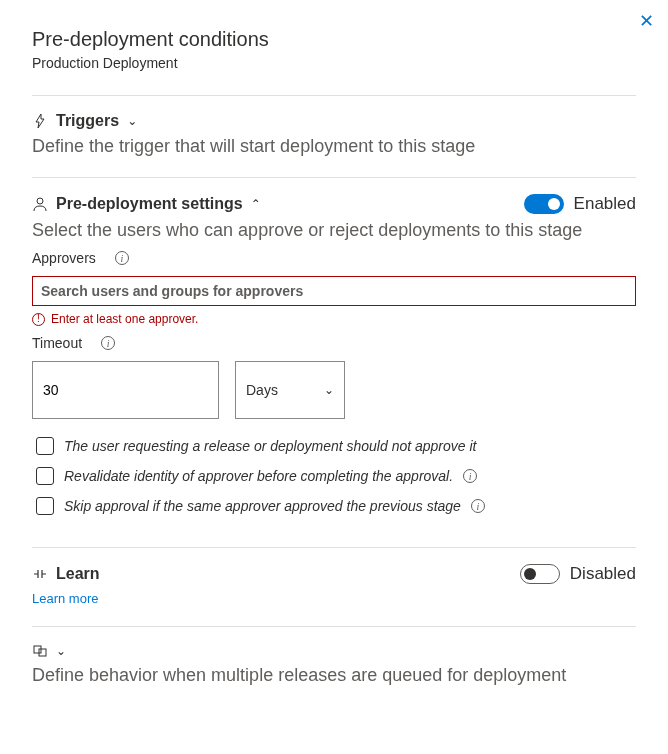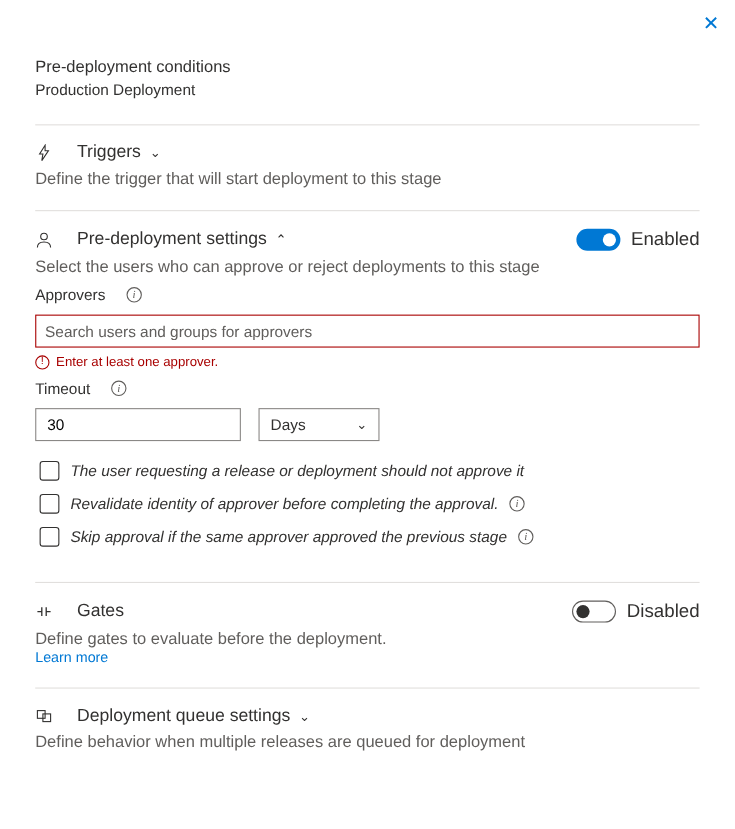--- a/index.html
+++ b/index.html
@@ -17,24 +17,24 @@
       position: absolute;
       top: 10px;
       right: 14px;
       color: #0078d4;
       font-size: 18px;
       cursor: pointer;
       background: none;
       border: none;
     }
     .page-title {
-      font-size: 15px;
+      font-size: 20px;
       font-weight: 400;
       color: #323130;
-      margin-top: 36px;
+      margin-top: 12px;
       margin-bottom: 4px;
     }
     .page-subtitle {
       font-size: 14px;
       color: #323130;
       margin-bottom: 24px;
     }
     .section {
       border-top: 1px solid #e1dfdd;
       padding-top: 16px;
@@ -48,25 +48,24 @@
       margin-bottom: 6px;
     }
     .section-header-left {
       display: flex;
       align-items: center;
       gap: 8px;
       cursor: pointer;
     }
     .section-title {
       font-size: 16px;
-      font-weight: 400;
-      margin-left: 14px;
+      font-weight: 700;
     }
     .section-desc {
-      font-size: 15px;
+      font-size: 18px;
       color: #605e5c;
       margin-top: 2px;
     }
     .icon { display: inline-flex; align-items: center; justify-content: center; }
     .chevron { font-size: 12px; color: #323130; }
     .toggle-wrap {
       display: flex;
       align-items: center;
       gap: 10px;
     }
@@ -110,20 +109,21 @@
       font-style: italic;
       font-family: Georgia, serif;
     }
     .search-input {
       width: 100%;
       border: 1px solid #a80000;
       padding: 6px 8px;
       font-size: 14px;
       color: #605e5c;
       outline: none;
+      font-weight: bold;
     }
     .search-input::placeholder { color: #605e5c; }
     .error-row {
       display: flex;
       align-items: center;
       gap: 6px;
       margin-top: 6px;
       color: #a80000;
       font-size: 12px;
     }
@@ -144,21 +144,21 @@
     }
     .num-input {
       width: 187px;
       border: 1px solid #8a8886;
       padding: 6px 10px;
       font-size: 14px;
     }
     .select {
       width: 110px;
       border: 1px solid #8a8886;
-      padding: 6px 10px;
+      padding: 20px 10px;
       font-size: 14px;
       display: flex;
       align-items: center;
       justify-content: space-between;
       cursor: pointer;
       background: #fff;
     }
     .subsection-title {
       font-size: 14px;
       margin-bottom: 12px;
@@ -274,40 +274,38 @@
 </div>
 
 <div class="section">
   <div class="section-header">
     <div class="section-header-left">
       <span class="icon">
         <svg class="section-icon-svg" viewBox="0 0 16 16" fill="none" stroke="#323130" stroke-width="1.2">
           <path d="M2 8 L6 8 M6 4 L6 12 M10 4 L10 12 M10 8 L14 8"></path>
         </svg>
       </span>
-      <span class="section-title">Gates</span>
+      <span class="section-title">Learn</span>
     </div>
     <div class="toggle-wrap">
       <div class="toggle off">
         <div class="toggle-knob"></div>
       </div>
       <span class="toggle-label">Disabled</span>
     </div>
   </div>
-  <div class="section-desc">Define gates to evaluate before the deployment.</div>
   <a class="learn-more">Learn more</a>
 </div>
 
 <div class="section">
   <div class="section-header">
     <div class="section-header-left">
       <span class="icon">
         <svg class="section-icon-svg" viewBox="0 0 16 16" fill="none" stroke="#323130" stroke-width="1">
           <rect x="2" y="3" width="7" height="7"></rect>
           <rect x="7" y="6" width="7" height="7"></rect>
         </svg>
       </span>
-      <span class="section-title">Deployment queue settings</span>
       <span class="chevron icon">⌄</span>
     </div>
   </div>
   <div class="section-desc">Define behavior when multiple releases are queued for deployment</div>
 </div>
 
 </body></html>

